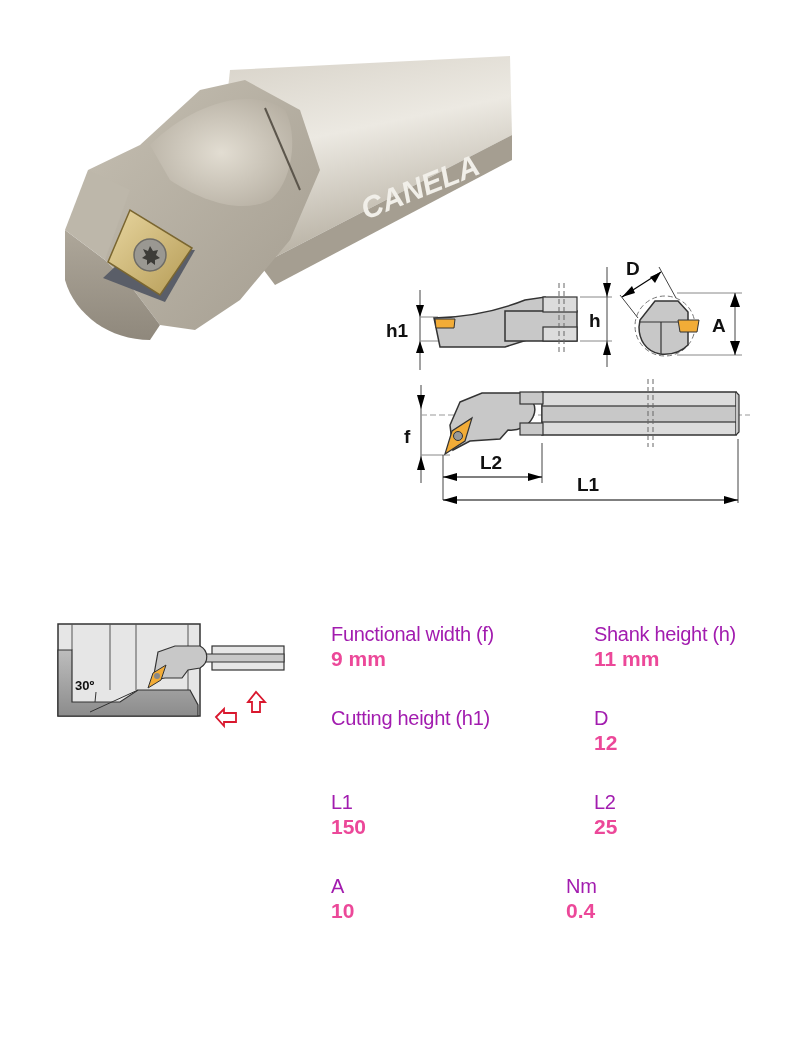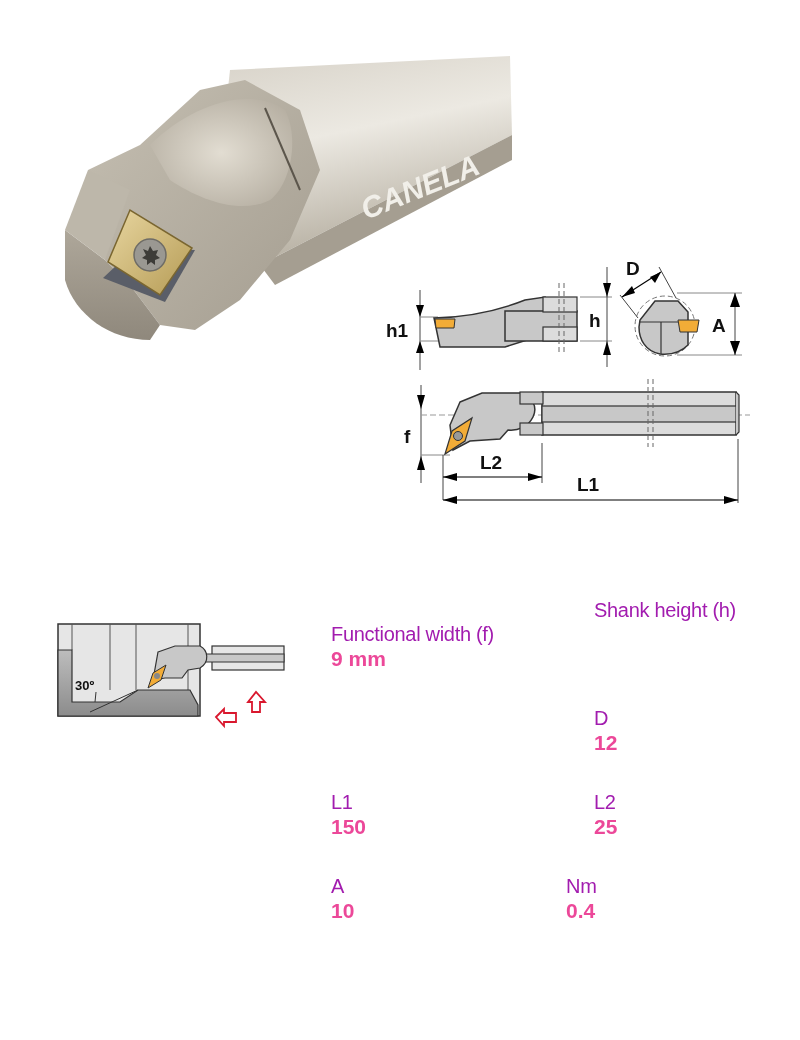--- a/index.html
+++ b/index.html
@@ -176,24 +176,26 @@
   <svg class="abs" style="left:160px;top:70px" width="60" height="60" viewBox="0 0 60 60">
     <polygon points="38,22 46,12 55,22 50,22 50,32 42,32 42,22" fill="none" stroke="#d9182e" stroke-width="1.8"></polygon>
     <polygon points="6,37 14,29 14,33 26,33 26,42 14,42 14,46" fill="none" stroke="#d9182e" stroke-width="1.8"></polygon>
   </svg>
 </div>
 
 <div class="spec" style="left:331px;top:622px">
   <div class="lbl">Functional width (f)</div>
   <div class="val">9 mm</div>
 </div>
-<div class="spec" style="left:594px;top:598px">
+<div class="spec" style="left:594px;top:622px">
   <div class="lbl">Shank height (h)</div>
+  <div class="val">11 mm</div>
 </div>
 <div class="spec" style="left:331px;top:706px">
+  <div class="lbl">Cutting height (h1)</div>
 </div>
 <div class="spec" style="left:594px;top:706px">
   <div class="lbl">D</div>
   <div class="val">12</div>
 </div>
 <div class="spec" style="left:331px;top:790px">
   <div class="lbl">L1</div>
   <div class="val">150</div>
 </div>
 <div class="spec" style="left:594px;top:790px">

